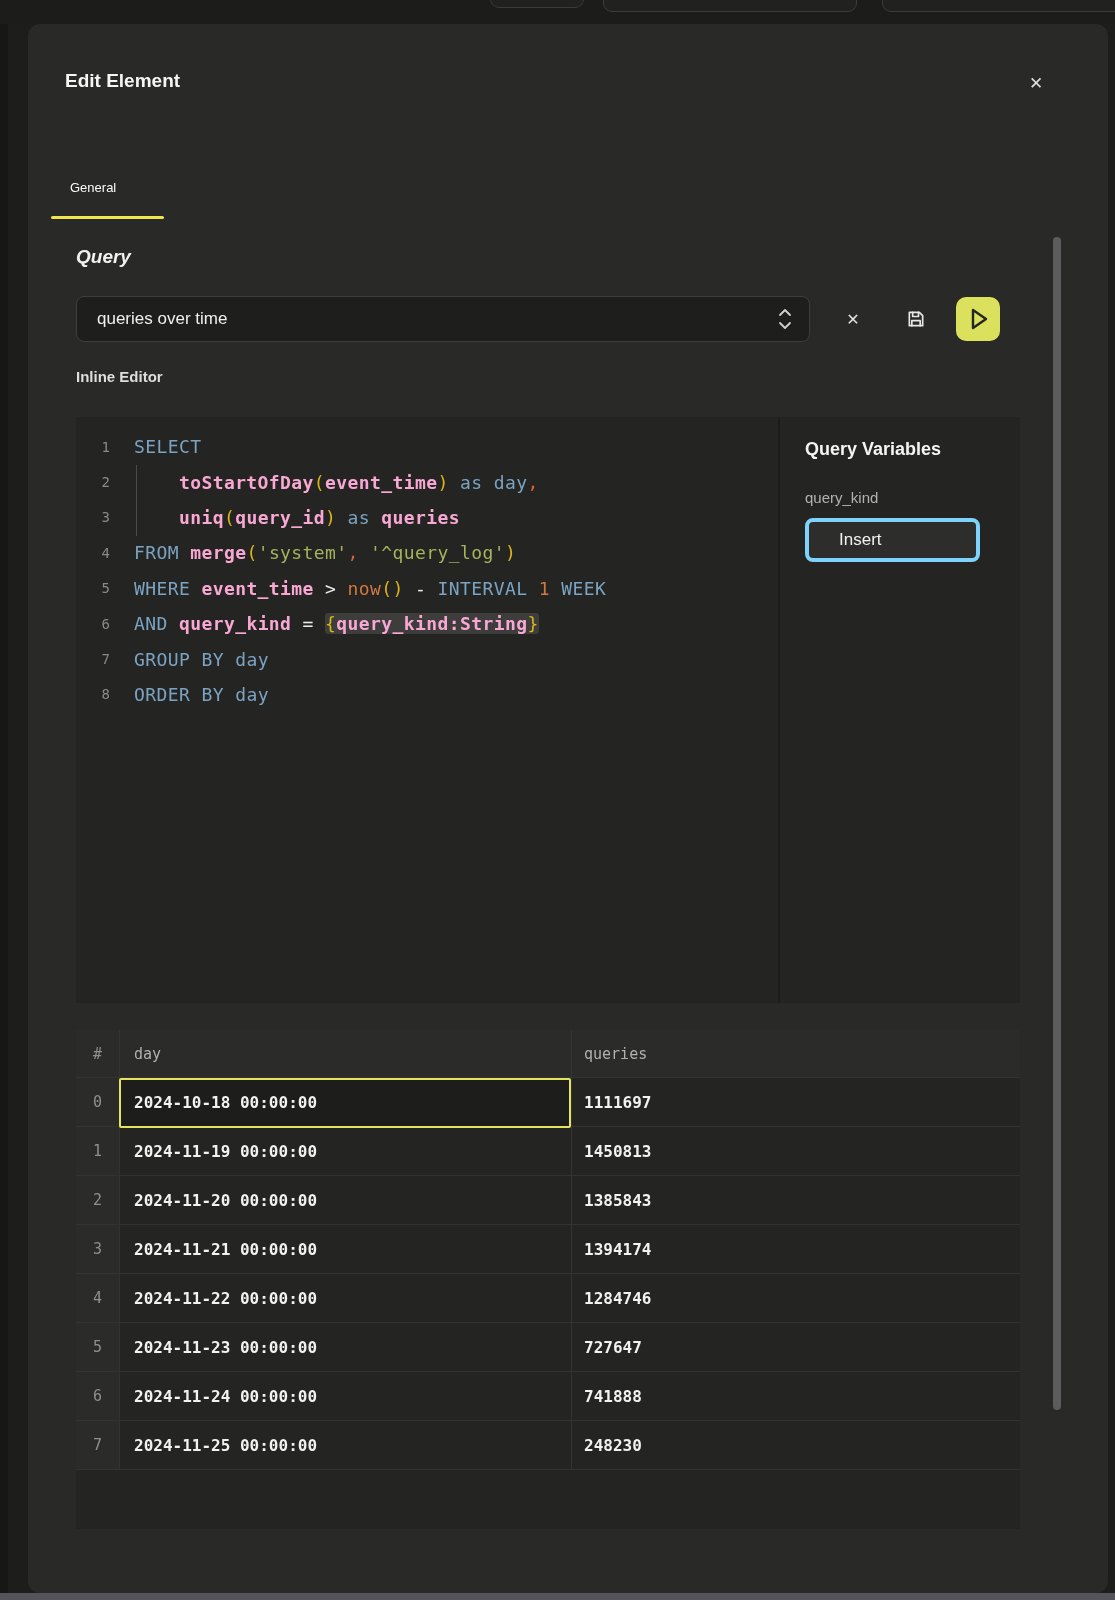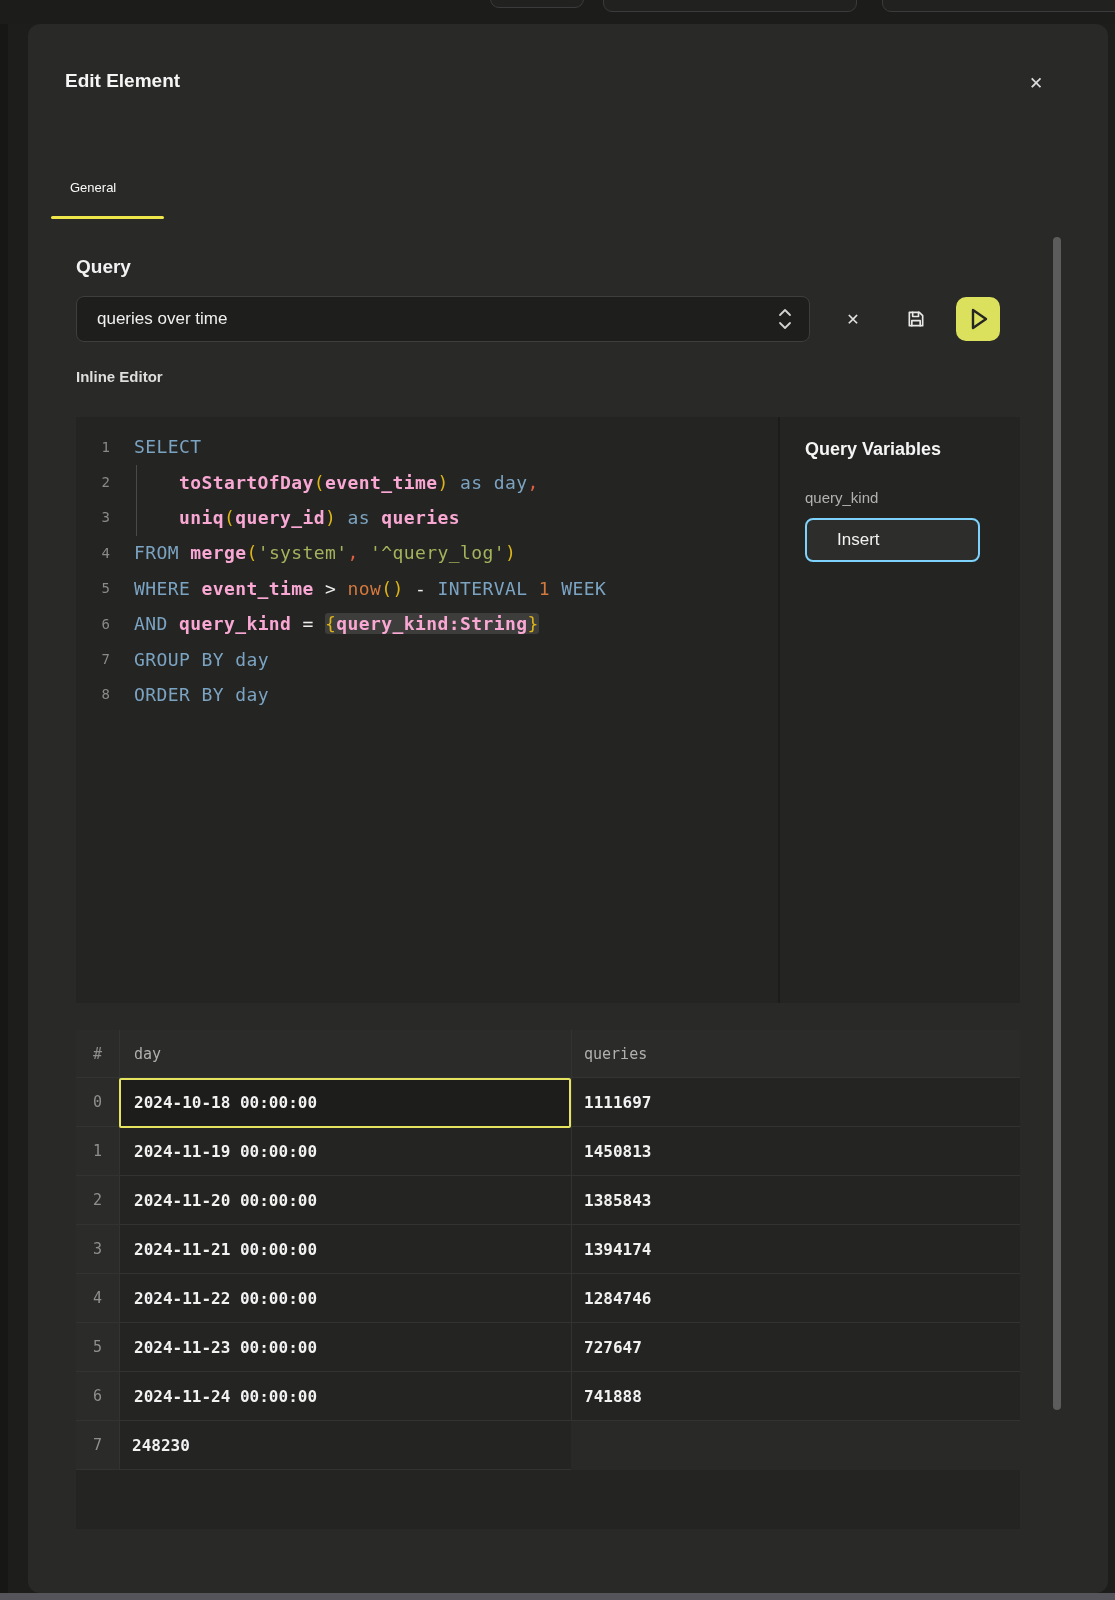--- a/index.html
+++ b/index.html
@@ -15,21 +15,21 @@
   
   .modal{position:absolute;left:28px;top:24px;width:1080px;height:1569px;
          background:#292927;border-radius:12px;}
   .modal-title{position:absolute;left:37px;top:46px;font-size:19px;font-weight:600;color:#f5f5f5;}
   .close-btn{position:absolute;left:993px;top:44px;width:30px;height:30px;display:flex;
              align-items:center;justify-content:center;font-size:17px;color:#dcdcdc;cursor:pointer;}
   
   .tab{position:absolute;left:42px;top:156px;font-size:13px;color:#fafafa;cursor:pointer;}
   .tab-underline{position:absolute;left:23px;top:192px;width:113px;height:3px;border-radius:2px;}
   
-  .query-heading{position:absolute;left:48px;top:232px;font-size:19px;font-weight:700;}
+  .query-heading{position:absolute;left:48px;top:222px;font-size:19px;font-weight:700;font-style:italic;}
   .query-select{position:absolute;left:48px;top:272px;width:734px;height:46px;box-sizing:border-box;
                 background:#1e1e1c;border:1px solid #3e3e3c;border-radius:8px;display:flex;
                 align-items:center;padding:0 14px 0 20px;cursor:pointer;gap:11px;}
   .query-select .val{flex:1;font-size:17px;color:#f0f0f0;}
   .icon-btn{position:absolute;display:flex;align-items:center;justify-content:center;cursor:pointer;}
   .clear-btn{left:811px;top:281px;width:28px;height:28px;font-size:16px;color:#e2e2e2;}
   .save-btn{left:874px;top:281px;width:28px;height:28px;}
   .play-btn{left:928px;top:273px;width:44px;height:44px;border-radius:10px;}
   .inline-editor-label{position:absolute;left:48px;top:344px;font-size:15px;font-weight:600;color:#dedede;}
   
@@ -47,21 +47,21 @@
   .tok-pun{color:#dd5f44;}
   .tok-num{color:#d2793f;margin-top:20px;}
   .tok-op,.tok-pl{color:#ececec;}
   .var-chip{background:#3d3d3b;border-radius:3px;}
   
   .vars-divider{position:absolute;left:702px;top:0;width:2px;height:586px;background:#1c1c1a;}
   .vars-panel{position:absolute;left:704px;top:0;width:240px;height:586px;}
   .vars-title{position:absolute;left:25px;top:22px;font-size:18px;font-weight:600;color:#f5f5f5;}
   .var-name{position:absolute;left:25px;top:72px;font-size:15px;color:#b2b2b0;}
   .insert-btn{position:absolute;left:25px;top:101px;width:175px;height:44px;box-sizing:border-box;
-              background:#2d2d2b;border:2px solid #7dd3fc;border-radius:8px;display:flex;
+              background:#2d2d2b;border:4px solid #7dd3fc;border-radius:8px;display:flex;
               align-items:center;padding-left:30px;font-size:17px;color:#f2f2f2;cursor:pointer;}
   
   .table{position:absolute;left:48px;top:1006px;width:944px;}
   .t-row{display:grid;grid-template-columns:43px 452px 449px;}
   .t-cell{box-sizing:border-box;border-bottom:1px solid #333331;
           font-family:"DejaVu Sans Mono",monospace;display:flex;align-items:center;}
   .t-head .t-cell{height:48px;background:#2b2b29;color:#b0b0ae;font-size:15px;}
   .t-body .t-cell{height:49px;background:#242422;color:#f2f2f2;font-size:16px;font-weight:700;}
   .c-idx{justify-content:center;background:#2b2b29 !important;color:#8f8f8d !important;
          font-weight:400 !important;font-size:15px !important;}
@@ -186,20 +186,21 @@
           <div class="t-cell c-day">2024-11-23 00:00:00</div>
           <div class="t-cell c-q">727647</div>
         </div>
         <div class="t-row">
           <div class="t-cell c-idx">6</div>
           <div class="t-cell c-day">2024-11-24 00:00:00</div>
           <div class="t-cell c-q">741888</div>
         </div>
         <div class="t-row">
           <div class="t-cell c-idx">7</div>
+          <div class="t-cell c-day">2024-11-25 00:00:00</div>
           <div class="t-cell c-q">248230</div>
         </div>
       </div>
     <div class="t-footer"></div>
     <div class="sel-overlay"></div>
   </div>
 
   <div class="scroll-thumb"></div>
 </div>
 

